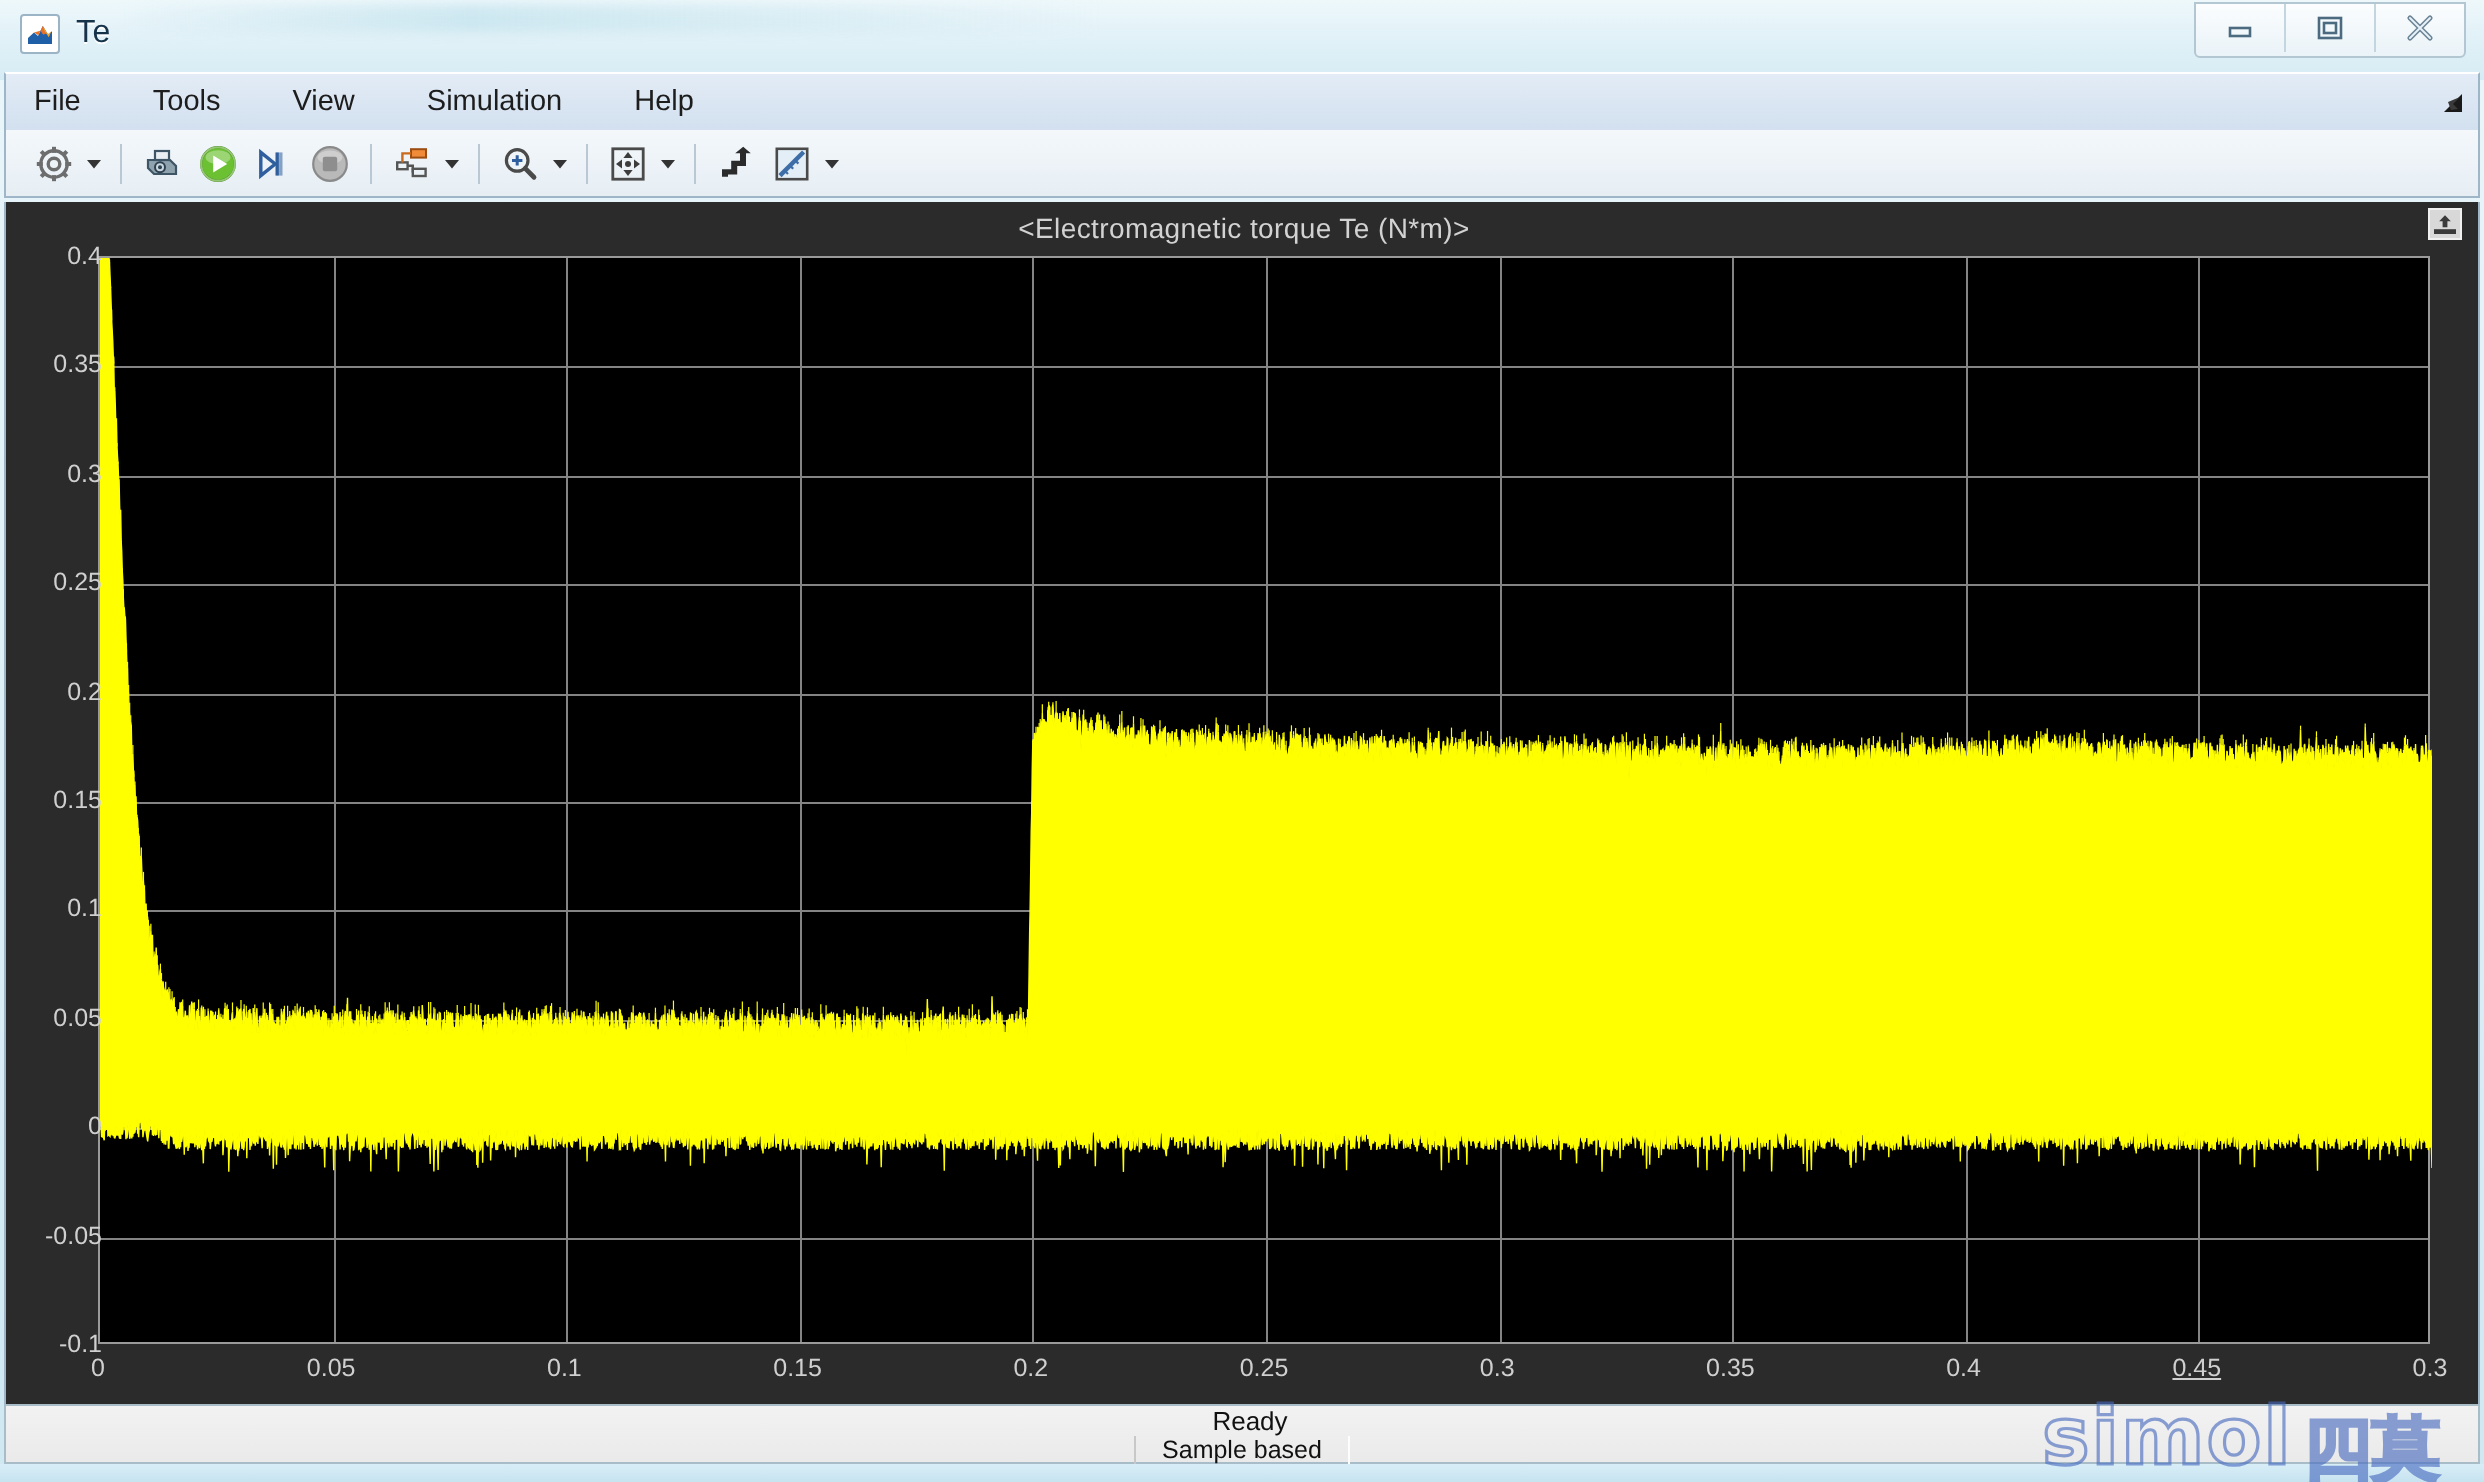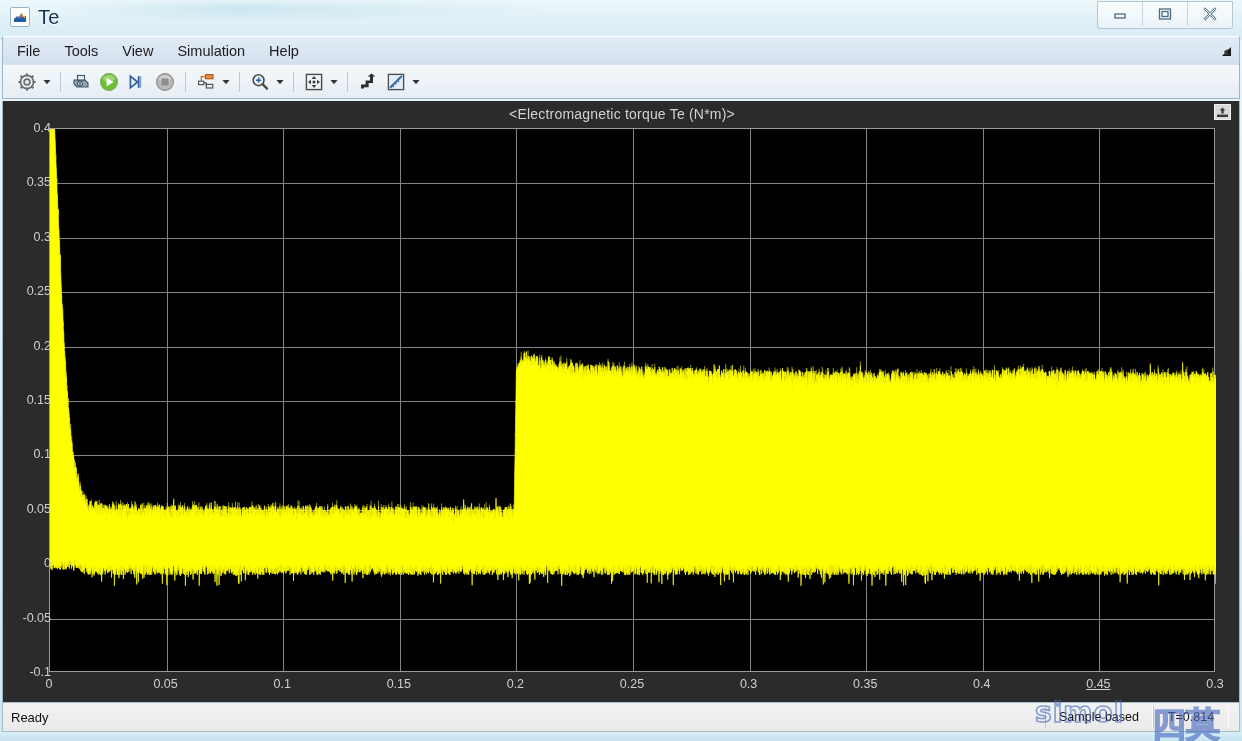--- a/index.html
+++ b/index.html
@@ -29,41 +29,41 @@
   #titlebar{
     position:absolute;left:0;top:0;width:1242px;height:34px;
     display:flex;align-items:center;
   }
   #app-icon{
     width:18px;height:18px;margin-left:10px;margin-right:8px;
     background:#fff;border:1px solid #9bb5c6;border-radius:2px;
     display:flex;align-items:center;justify-content:center;flex:none;
   }
   #title-text{
-    font-size:20px;color:#16334a;letter-spacing:.2px;
+    font-size:16px;color:#16334a;letter-spacing:.2px;
     text-shadow:0 1px 0 rgba(255,255,255,.9);
   }
   #winbtns{
     position:absolute;right:9px;top:1px;display:flex;height:26px;
     border:1px solid #b3c7d3;border-radius:0 0 3px 3px;
     background:linear-gradient(180deg,#fbfdfe 0%,#eaf3f8 100%);
     overflow:hidden;
   }
   .wbtn{
     width:44px;height:24px;display:flex;align-items:center;justify-content:center;
     border-left:1px solid #c3d6e0;cursor:default;
   }
   .wbtn:first-child{border-left:none;}
   
   #menubar{
     position:absolute;left:2px;top:36px;width:1238px;height:29px;
     background:linear-gradient(180deg,#e3ecf6 0%,#d2e0ef 100%);
     border-top:1px solid #ffffff;
     border-left:1px solid #9fb6c8;border-right:1px solid #9fb6c8;
-    display:flex;align-items:center;box-sizing:border-box;
+    display:flex;align-items:center;box-sizing:border-box;gap:12px;
   }
   .menu-item{
     font-size:14.5px;color:#1d1d1d;padding:4px 10px;margin-left:4px;cursor:default;
   }
   #menu-undock{
     position:absolute;right:6px;top:7px;width:16px;height:16px;cursor:default;
   }
   
   #toolbar{
     position:absolute;left:2px;top:65px;width:1238px;height:34px;
@@ -116,40 +116,40 @@
     transform:translateX(-50%);white-space:nowrap;
   }
   #ylabels{position:absolute;left:0;top:27px;width:1238px;height:544px;pointer-events:none;}
   #xlabels{position:absolute;left:0;top:576px;width:1238px;height:20px;pointer-events:none;}
   #trace{position:absolute;left:0;top:0;width:1166px;height:544px;}
   
   #statusbar{
     position:absolute;left:2px;top:702px;width:1238px;height:30px;
     background:linear-gradient(180deg,#f2f2f2 0%,#eaeaea 100%);
     border:1px solid #a9bdc9;box-sizing:border-box;
-    display:flex;align-items:center;
+    display:flex;align-items:center;flex-direction:column;
   }
   #status-ready{
     font-size:13px;color:#111;padding-left:8px;flex:1;
   }
   .status-cell{
     height:22px;display:flex;align-items:center;justify-content:center;
     border-left:1px solid #c8c8c8;border-right:1px solid #fdfdfd;
     font-size:12.5px;color:#111;padding:0 8px;box-sizing:border-box;
   }
   #status-sample{width:108px;}
   #status-time{width:76px;margin-right:10px;}
   
   #watermark{
     position:absolute;left:1020px;top:700px;width:222px;height:41px;
     pointer-events:none;overflow:hidden;
   }
   #wm-text{
-    position:absolute;left:15px;top:-4px;
-    font-size:28px;font-family:"DejaVu Sans",sans-serif;font-weight:700;
+    position:absolute;left:1px;top:-4px;
+    font-size:40px;font-family:"DejaVu Sans",sans-serif;font-weight:700;
     color:rgba(255,255,255,0);
     -webkit-text-stroke:1.6px rgba(70,105,190,.62);
     letter-spacing:1px;white-space:nowrap;
   }
   #wm-cjk{
     position:absolute;left:132px;top:2px;
     font-size:34px;font-family:"DejaVu Sans",sans-serif;font-weight:700;
     color:rgba(255,255,255,0);
     -webkit-text-stroke:1.6px rgba(70,105,190,.62);
     letter-spacing:0px;white-space:nowrap;

